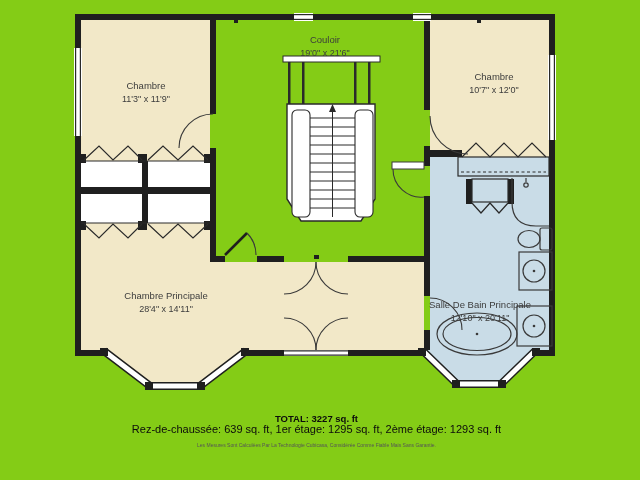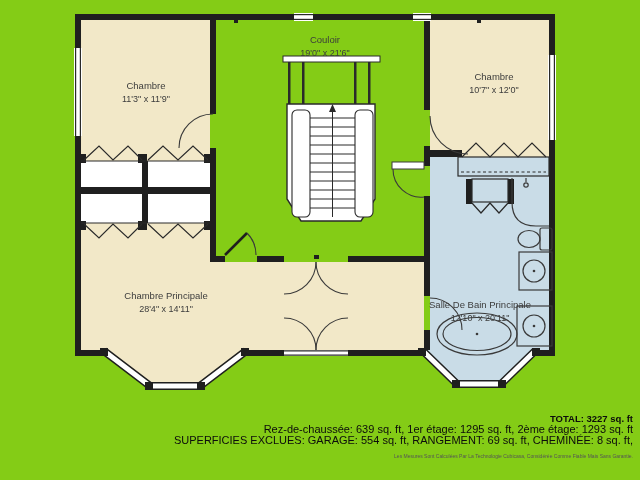--- a/index.html
+++ b/index.html
@@ -4,21 +4,21 @@
 <style>
   html,body{margin:0;padding:0;background:#ffffff;}
   #stage{position:relative;width:640px;height:480px;background:#84cc16;overflow:hidden;
          font-family:"Liberation Sans",sans-serif;}
   #plan-svg{position:absolute;left:0;top:0;}
   .room-label{font-family:"Liberation Sans",sans-serif;font-size:9.5px;fill:#3c3c3c;}
   .room-dims{font-family:"Liberation Sans",sans-serif;font-size:9px;fill:#3c3c3c;}
   .thin{stroke:#2a2a2a;stroke-width:1.2;fill:none;}
   .arc{stroke:#3a3a3a;stroke-width:1.1;fill:none;}
   .fix{stroke:#3a3a3a;stroke-width:1.2;fill:none;}
-  #summary{position:absolute;left:0;top:413px;width:633px;text-align:right;color:#0c0c0c;}
+  #summary{position:absolute;left:0;top:413px;width:633px;text-align:center;color:#0c0c0c;}
   #summary .total{font-size:9.5px;font-weight:bold;line-height:11px;}
   #summary .line{font-size:11px;line-height:11px;}
   #disclaimer{margin-top:7px;font-size:5px;color:#555;}
 </style>
 </head>
 <body>
 
 <div id="stage">
   <svg id="plan-svg" width="640" height="412" viewBox="0 0 640 412">
 
@@ -193,16 +193,15 @@
       <text x="166" y="299" class="room-label">Chambre Principale</text>
       <text x="166" y="312" class="room-dims">28'4" x 14'11"</text>
       <text x="480" y="308" class="room-label">Salle De Bain Principale</text>
       <text x="480" y="321" class="room-dims">12'10" x 20'11"</text>
     </g>
   </svg>
 
   <div id="summary">
     <div class="total">TOTAL: 3227 sq. ft</div>
     <div class="line">Rez-de-chaussée: 639 sq. ft, 1er étage: 1295 sq. ft, 2ème étage: 1293 sq. ft</div>
-    <div class="line">SUPERFICIES EXCLUES: GARAGE: 554 sq. ft, RANGEMENT: 69 sq. ft, CHEMINÉE: 8 sq. ft,</div>
     <div id="disclaimer">Les Mesures Sont Calculées Par La Technologie Cubicasa, Considérée Comme Fiable Mais Sans Garantie.</div>
   </div>
 </div>
 
 </body></html>

